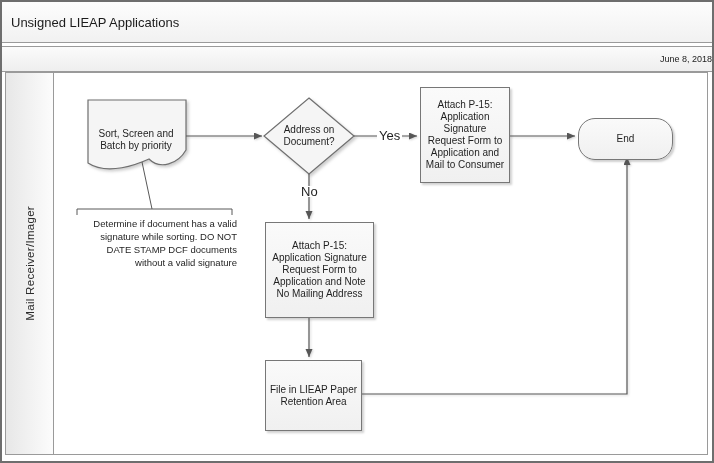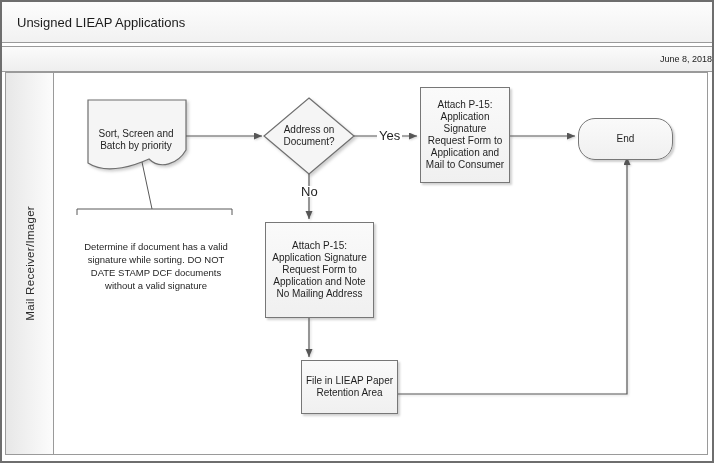--- a/index.html
+++ b/index.html
@@ -5,21 +5,21 @@
   html,body { margin:0; padding:0; background:#ffffff; }
   .canvas {
     position:relative; width:714px; height:463px; background:#ffffff;
     border:2px solid #6e6e6e; box-sizing:border-box; overflow:hidden;
     font-family:"Liberation Sans", sans-serif; color:#1f1f1f;
   }
   .band-title {
     position:absolute; left:0; top:0; width:710px; height:41px;
     background:linear-gradient(#fdfdfd,#f1f1f1);
     border-bottom:1px solid #9a9a9a; box-sizing:border-box;
-    display:flex; align-items:center; padding-left:15px;
+    display:flex; align-items:center; padding-left:9px;
     font-size:13px; color:#1b1b1b;
   }
   .band-date {
     position:absolute; left:0; top:44px; width:710px; height:26px;
     background:linear-gradient(#fbfbfb,#eeeeee);
     border-top:1px solid #9a9a9a; border-bottom:1px solid #9a9a9a; box-sizing:border-box;
     display:flex; align-items:center; justify-content:flex-end; padding-right:0;
     font-size:9px; color:#222;
   }
   .lane {
@@ -56,21 +56,21 @@
     border:1px solid #777777; border-radius:17px;
     background:linear-gradient(#fafafa,#f0f0f0);
     box-shadow:2px 2px 2px rgba(90,90,90,0.28);
   }
   .free-text { background:transparent; }
   .edge-label {
     position:absolute; background:#ffffff; font-size:13px; line-height:11px;
     color:#1f1f1f; padding:0 2px; text-align:center;
   }
   .annotation {
-    position:absolute; text-align:center; font-size:9.5px; line-height:13px; color:#1f1f1f;margin-top:23px;
+    position:absolute; text-align:right; font-size:9.5px; line-height:13px; color:#1f1f1f;
   }
 </style>
 </head>
 <body>
 
 <div class="canvas">
 
   <div class="band-title">
     <span>Unsigned LIEAP Applications</span>
   </div>
@@ -119,21 +119,21 @@
   <div class="edge-label" style="left:297px; top:184px;">No</div>
 
   <div class="node process" style="left:418px; top:85px; width:90px; height:96px;">
     <span>Attach P-15: Application Signature Request Form to Application and Mail to Consumer</span>
   </div>
 
   <div class="node process" style="left:263px; top:220px; width:109px; height:96px;">
     <span>Attach P-15: Application Signature Request Form to Application and Note No Mailing Address</span>
   </div>
 
-  <div class="node process" style="left:263px; top:358px; width:97px; height:54px;margin-left:36px;">
+  <div class="node process" style="left:263px; top:358px; width:97px; height:71px;">
     <span>File in LIEAP Paper Retention Area</span>
   </div>
 
   <div class="node terminator" style="left:576px; top:116px; width:95px; height:35px;text-align:center;">
     <span>End</span>
   </div>
 
   <div class="annotation" style="left:73px; top:215px; width:162px; height:68px;">Determine if document has a valid signature while sorting.  DO NOT DATE STAMP DCF documents without a valid signature</div>
 
 </div>

